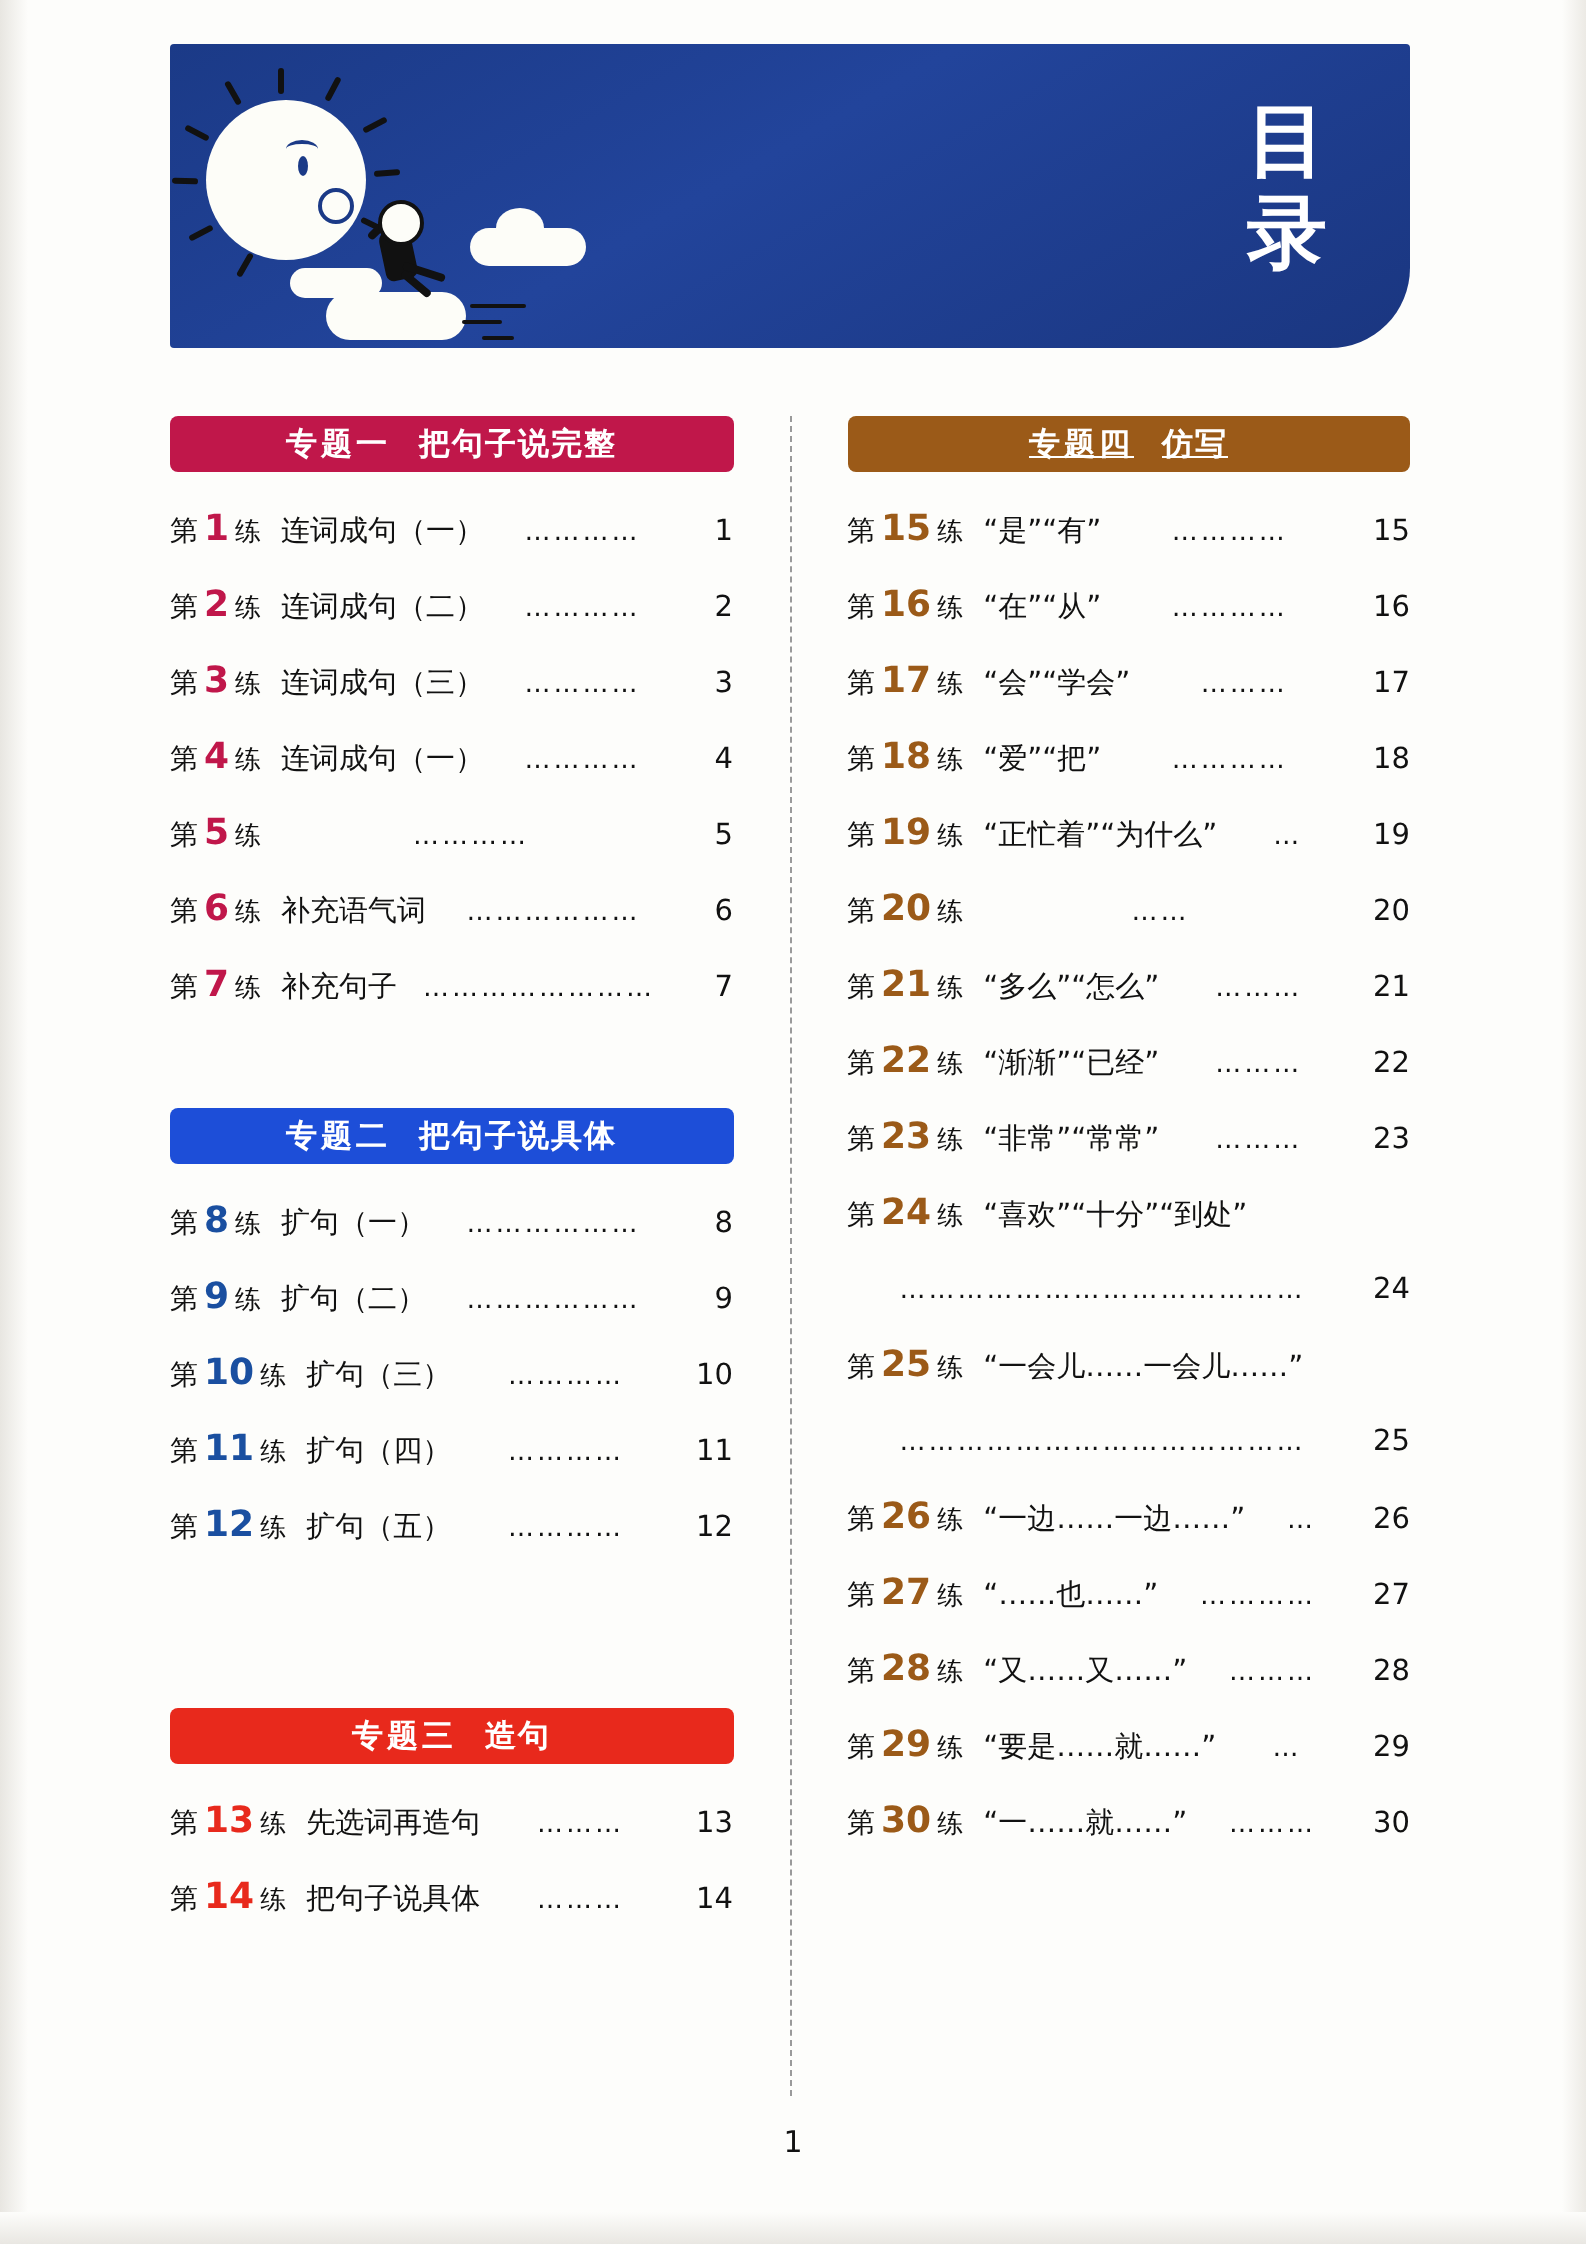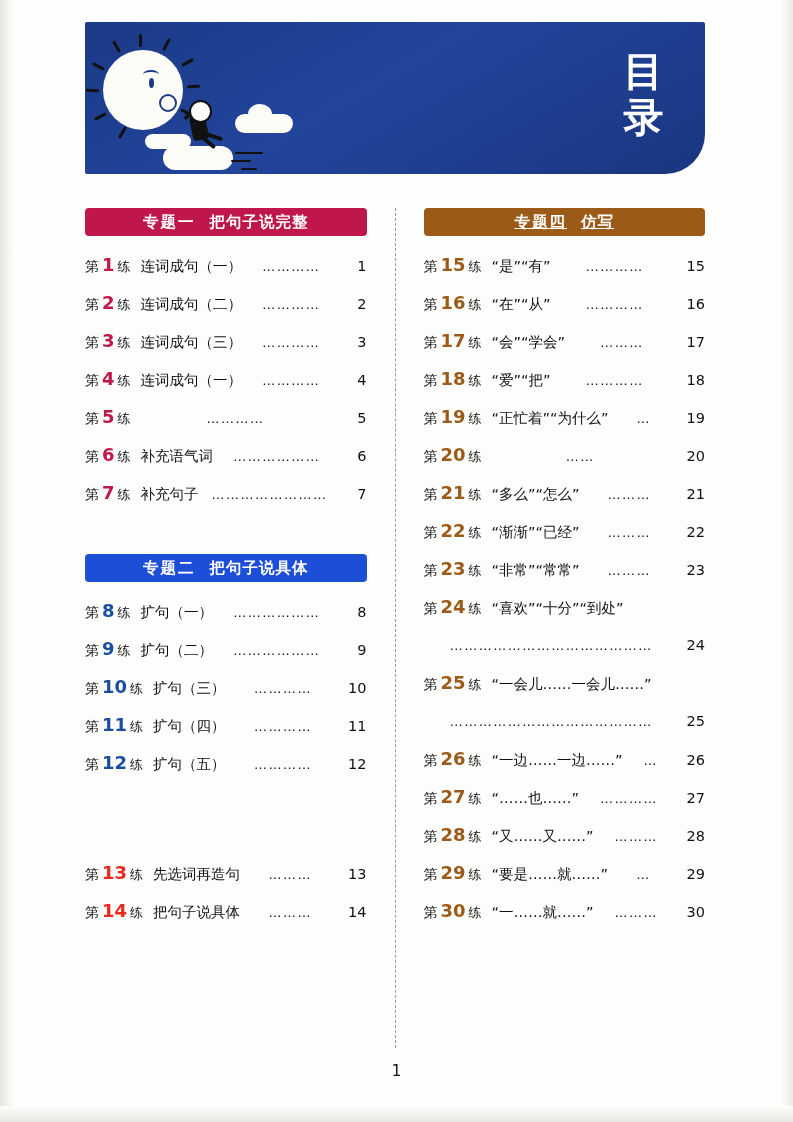--- a/index.html
+++ b/index.html
@@ -461,20 +461,24 @@
           <span class="lian">练</span>
         </span>
         <span class="title">扩句（五）</span>
         <span class="dots">…………</span>
         <span class="page-no">12</span>
       </div>
 
       <div class="spacer-lg"></div>
       <div class="spacer-md"></div>
 
+      <div class="sec-head" style="background:#e8291c;">
+        <span class="sec-name">专题三</span>
+        <span class="sec-sub">造句</span>
+      </div>
 
       <div class="entry">
         <span class="lesson">
           <span class="di">第</span>
           <span class="num" style="color:#e8291c">13</span>
           <span class="lian">练</span>
         </span>
         <span class="title">先选词再造句</span>
         <span class="dots">………</span>
         <span class="page-no">13</span>

